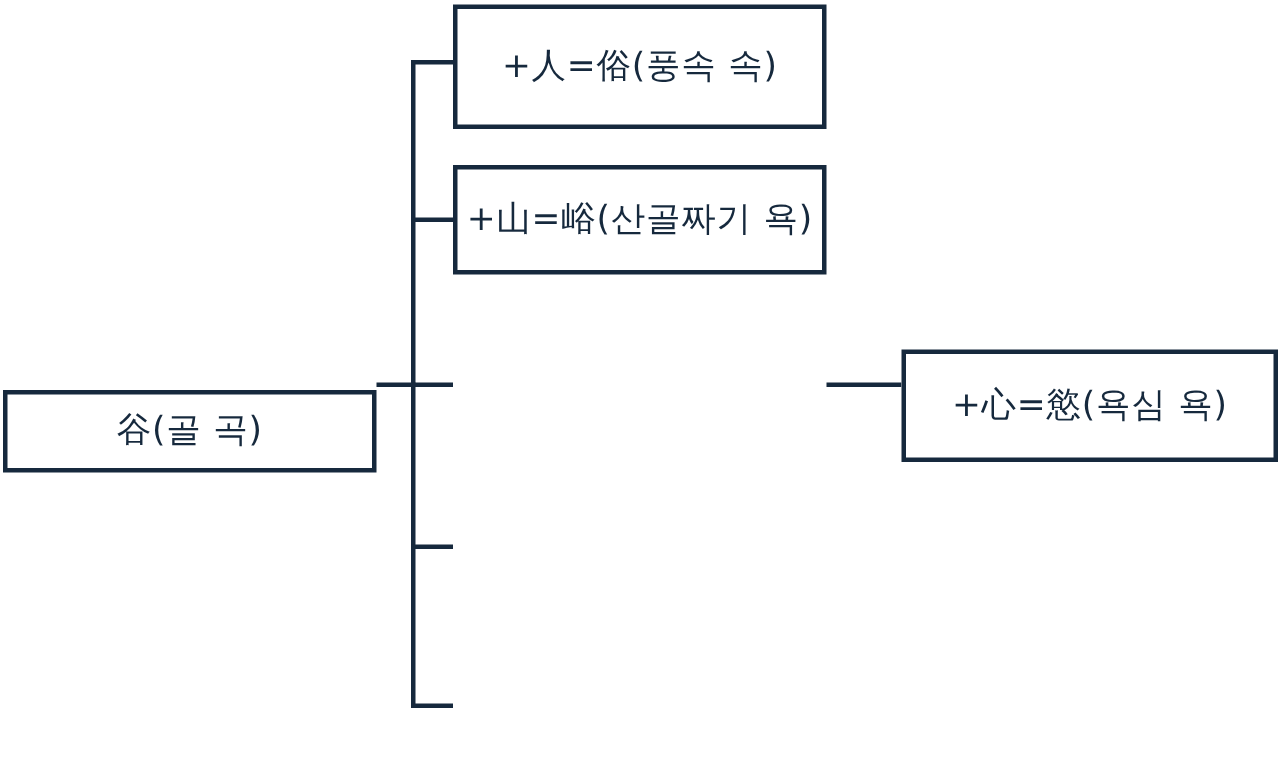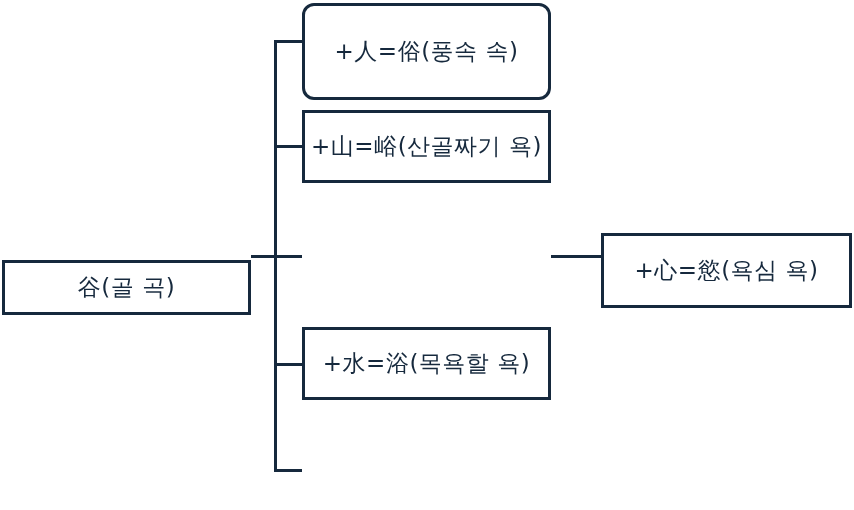--- a/index.html
+++ b/index.html
@@ -52,27 +52,24 @@
   <div class="connector h-line" style="left: 274px; top: 145px; width: 28px; height: 3px; background: rgb(22, 41, 61);"></div>
   <div class="connector h-line" style="left: 274px; top: 255px; width: 28px; height: 3px; background: rgb(22, 41, 61);"></div>
   <div class="connector h-line" style="left: 274px; top: 363px; width: 28px; height: 3px; background: rgb(22, 41, 61);"></div>
   <div class="connector h-line" style="left: 274px; top: 469px; width: 28px; height: 3px; background: rgb(22, 41, 61);"></div>
   <div class="connector h-line" style="left: 551px; top: 255px; width: 50px; height: 3px; background: rgb(22, 41, 61);"></div>
 
   <div class="node" style="left: 2px; top: 218px; width: 249px; height: 55px; border-color: rgb(22, 41, 61); color: rgb(22, 41, 61); background: rgb(255, 255, 255); margin-top: 42px;">
     <span class="node-label">谷(골 곡)</span>
   </div>
 
-  <div class="node" style="left: 302px; top: 3px; width: 249px; height: 97px; border-color: rgb(22, 41, 61); color: rgb(22, 41, 61); background: rgb(255, 255, 255); border-radius: 12px;">
+  <div class="node" style="left: 302px; top: 3px; width: 249px; height: 83px; border-color: rgb(22, 41, 61); color: rgb(22, 41, 61); background: rgb(255, 255, 255);">
     <span class="node-label">+人=俗(풍속 속)</span>
   </div>
   <div class="node" style="left: 302px; top: 110px; width: 249px; height: 73px; border-color: rgb(22, 41, 61); color: rgb(22, 41, 61); background: rgb(255, 255, 255); align-items: center;">
     <span class="node-label">+山=峪(산골짜기 욕)</span>
-  </div>
-  <div class="node" style="left: 302px; top: 327px; width: 249px; height: 73px; border-color: rgb(22, 41, 61); color: rgb(22, 41, 61); background: rgb(255, 255, 255);">
-    <span class="node-label">+水=浴(목욕할 욕)</span>
   </div>
 
   <div class="node" style="left: 601px; top: 218px; width: 251px; height: 75px; border-color: rgb(22, 41, 61); color: rgb(22, 41, 61); background: rgb(255, 255, 255); margin-top: 15px;">
     <span class="node-label">+心=慾(욕심 욕)</span>
   </div>
 
 </div>
 
 </body></html>

